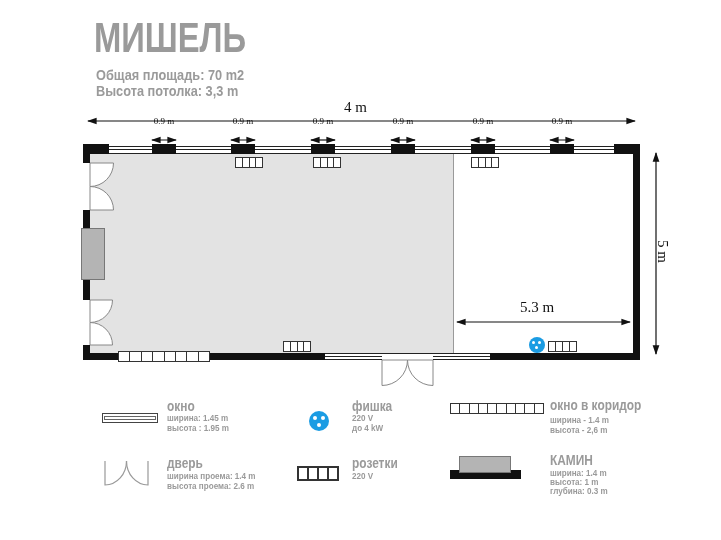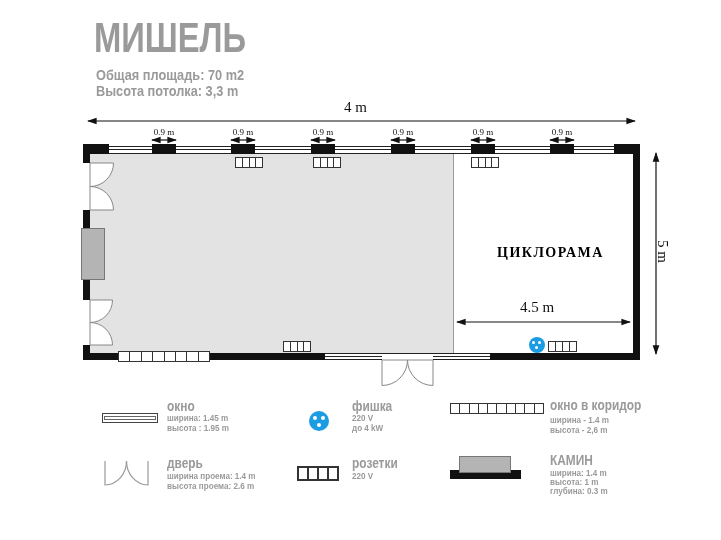--- a/index.html
+++ b/index.html
@@ -1,17 +1,17 @@
 <!DOCTYPE html>
 <html><head>
 <meta charset="utf-8">
 <style>
   html,body{margin:0;padding:0;background:#fff;}
   #stage{position:relative;width:721px;height:540px;background:#fff;overflow:hidden;
-         font-family:"Liberation Sans",sans-serif;}
+         font-family:"Liberation Sans",sans-serif;border-radius:28px;}
   .abs{position:absolute;}
   
   .title{left:94px;top:14px;font-size:42px;font-weight:bold;color:#9a9a9a;
          transform:scaleX(.78);transform-origin:left top;letter-spacing:0px;white-space:nowrap;}
   .subtitle{font-size:15px;font-weight:bold;color:#9a9a9a;transform:scaleX(.85);
             transform-origin:left top;white-space:nowrap;}
   
   .room-gray{left:90px;top:153px;width:363px;height:200px;background:#e3e3e3;}
   .room-white{left:453px;top:153px;width:180px;height:200px;background:#ffffff;
               border-left:1px solid #9a9a9a;}
@@ -28,21 +28,21 @@
   .socket>span:last-child{border-right:none;}
   .strip{background:#fff;border:1px solid #333;display:flex;}
   .strip>span{flex:1;border-right:1px solid #333;}
   .strip>span:last-child{border-right:none;}
   .fishka{border-radius:50%;background:#1b9ce3;}
   .fishka>span{position:absolute;background:#fff;border-radius:50%;}
   .fireplace{background:#b4b4b4;border:1px solid #777;}
   
   .dim{font-family:"Liberation Serif",serif;color:#111;white-space:nowrap;}
   .dim-14{left:344px;top:99px;font-size:15px;}
-  .dim-09{font-size:9px;top:127px;width:36px;text-align:center;}
+  .dim-09{font-size:9px;top:116px;width:36px;text-align:center;}
   .dim-45{left:520px;top:299px;font-size:15px;}
   .dim-5{left:644px;top:243px;font-size:15px;transform:rotate(90deg);transform-origin:center;width:36px;text-align:center;}
   .room-label{left:497px;top:245px;font-size:14px;letter-spacing:1.5px;font-weight:bold;
               font-family:"Liberation Serif",serif;}
   
   .lg-head{font-size:14px;font-weight:bold;color:#9a9a9a;transform:scaleX(.85);
            transform-origin:left top;white-space:nowrap;}
   .lg-line{font-size:9px;font-weight:bold;color:#9a9a9a;transform:scaleX(.9);
            transform-origin:left top;white-space:nowrap;}
   .lg-win{left:102px;top:413px;width:54px;height:8px;border:1px solid #444;background:#fff;}
@@ -171,23 +171,22 @@
     </g>
   </svg>
 
   <div class="abs dim dim-14">4 m</div>
   <div class="abs dim dim-09" style="left:146px;">0.9 m</div>
   <div class="abs dim dim-09" style="left:225px;">0.9 m</div>
   <div class="abs dim dim-09" style="left:305px;">0.9 m</div>
   <div class="abs dim dim-09" style="left:385px;">0.9 m</div>
   <div class="abs dim dim-09" style="left:465px;">0.9 m</div>
   <div class="abs dim dim-09" style="left:544px;">0.9 m</div>
-  <div class="abs dim dim-45">4.5 m</div>
+  <div class="abs dim dim-45">5.3 m</div>
   <div class="abs dim dim-5">5 m</div>
-  <div class="abs room-label">ЦИКЛОРАМА</div>
 
   <div class="abs lg-win">
       <span></span>
     </div>
   <div class="abs lg-head" style="left:167px;top:398px;">окно</div>
   <div class="abs lg-line" style="left:167px;top:413px;">ширина: 1.45 m</div>
   <div class="abs lg-line" style="left:167px;top:423px;">высота : 1.95 m</div>
 
   <div class="abs fishka" style="left:309px;top:411px;width:20px;height:20px;">
     <span style="left:4px;top:5px;width:4px;height:4px;"></span>

